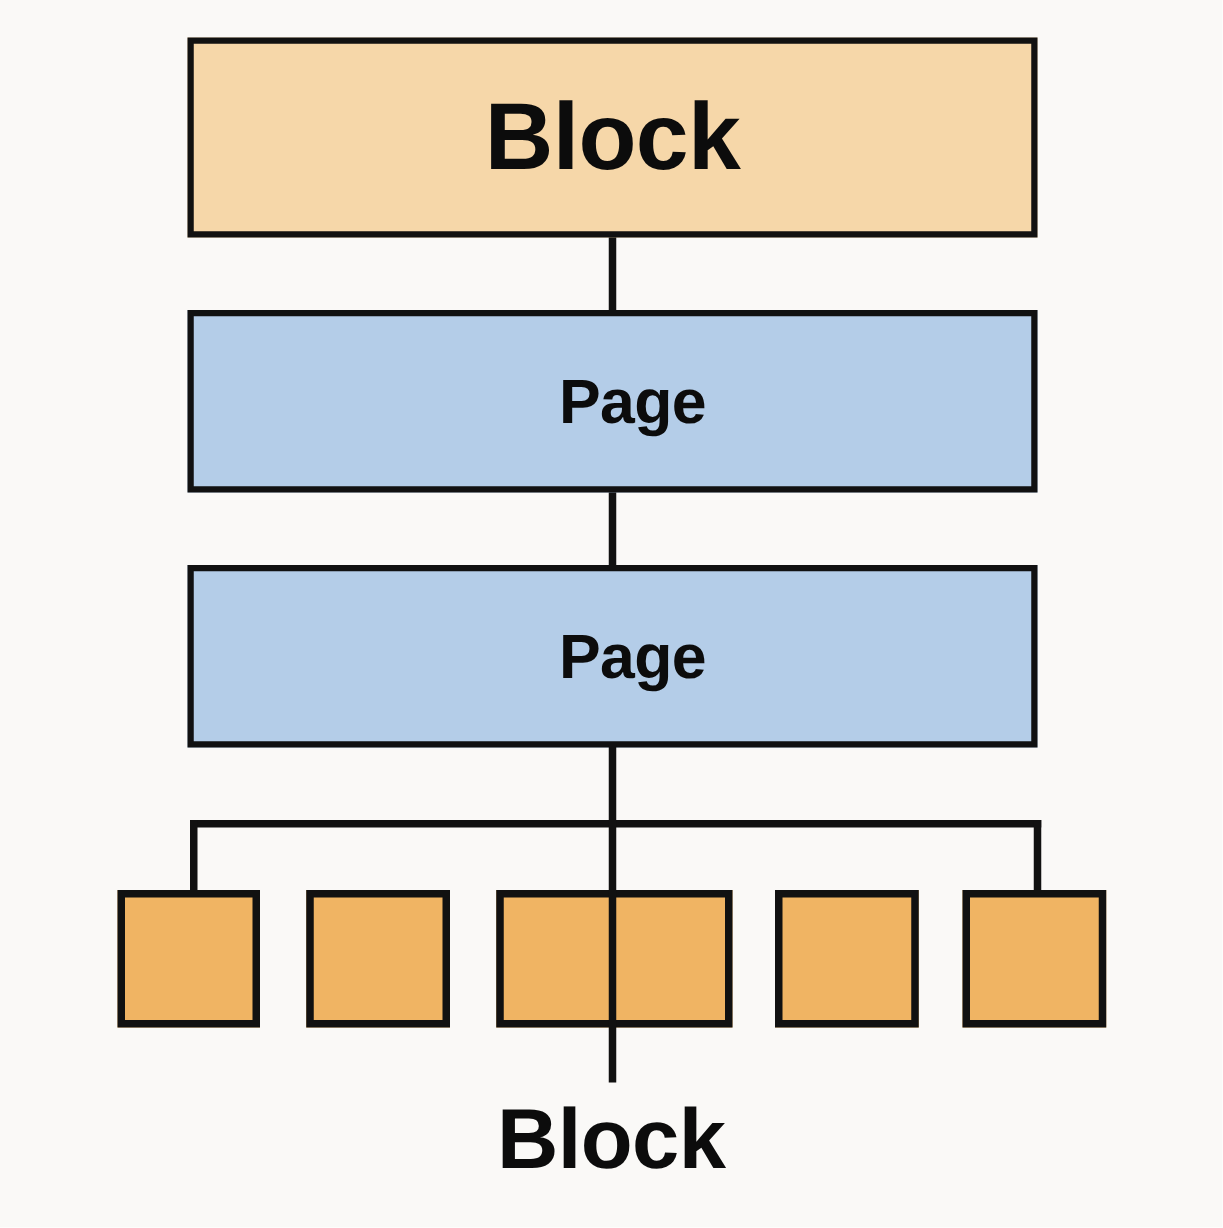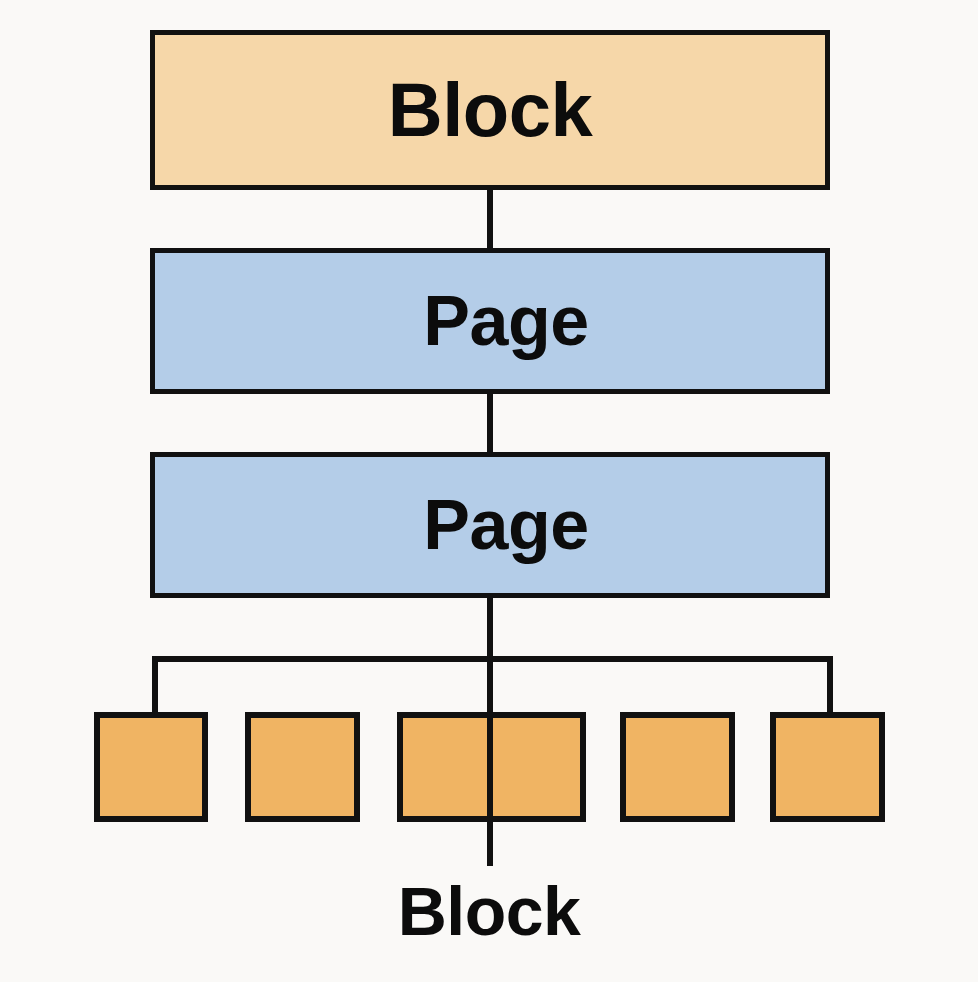--- a/index.html
+++ b/index.html
@@ -48,21 +48,21 @@
 
   
   .page-node {
     left: 150px;
     width: 680px;
     height: 146px;
     background: #b4cde8;
   }
   #page-node-1 { top: 248px; }
   #page-node-2 { top: 452px; }
-  .page-node .node-label { font-size: 70px; margin-left: 32px; }
+  .page-node .node-label { font-size: 50px; margin-left: 32px; }
 
   
   .cell-node {
     top: 712px;
     height: 110px;
     background: #f0b463;
     border-width: 6px;
   }
   #cell-node-1 { left: 94px;  width: 114px; }
   #cell-node-2 { left: 245px; width: 115px; }

